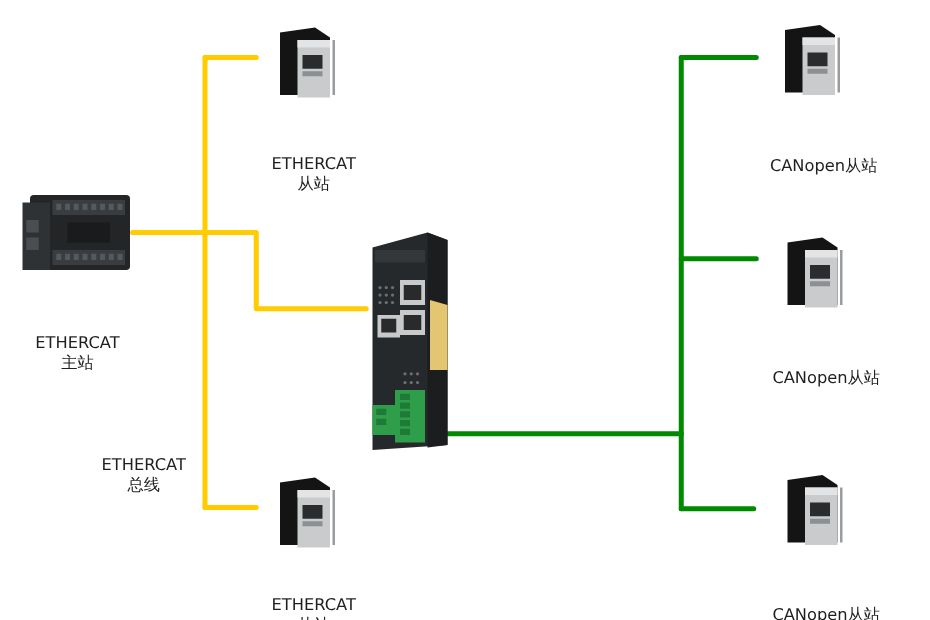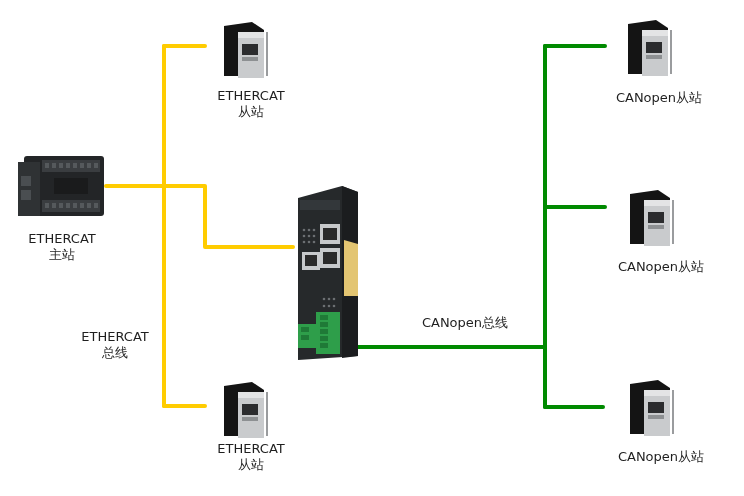--- a/index.html
+++ b/index.html
@@ -1,19 +1,19 @@
 <!DOCTYPE html>
 <html><head>
 <meta charset="utf-8">
 <style>
   html, body { margin:0; padding:0; background:#ffffff; }
   body { width:744px; height:496px; position:relative; overflow:hidden;
          font-family:"DejaVu Sans", "Liberation Sans", sans-serif; color:#1a1a1a; }
   #stage { position:absolute; left:0; top:0; width:744px; height:496px; }
-  .label { position:absolute; font-size:13px; line-height:16px; text-align:center; color:#1f1f1f; white-space:nowrap; }
+  .label { position:absolute; font-size:13px; line-height:16px; text-align:center; color:#1f1f1f; white-space:nowrap;margin-top:36px; }
   .label span { display:block; }
   .dev { position:absolute; }
 </style>
 </head>
 <body>
 
 <div id="stage">
 
   <svg width="744" height="496" style="position:absolute;left:0;top:0">
     <g id="eth" fill="none" stroke-width="4" stroke-linecap="round" stroke-linejoin="round" stroke="#FFCC00">
@@ -164,14 +164,13 @@
     <g fill="#1f7a37">
         <rect x="9" y="143" width="8" height="5"></rect>
         <rect x="9" y="151" width="8" height="5"></rect>
       </g>
   </svg>
 
   <div class="label" style="left:70px;top:329px;width:90px">
     <span>ETHERCAT</span>
     <span>总线</span>
   </div>
-  <div class="label" style="left:410px;top:315px;width:110px">CANopen总线</div>
 </div>
 
 </body></html>

